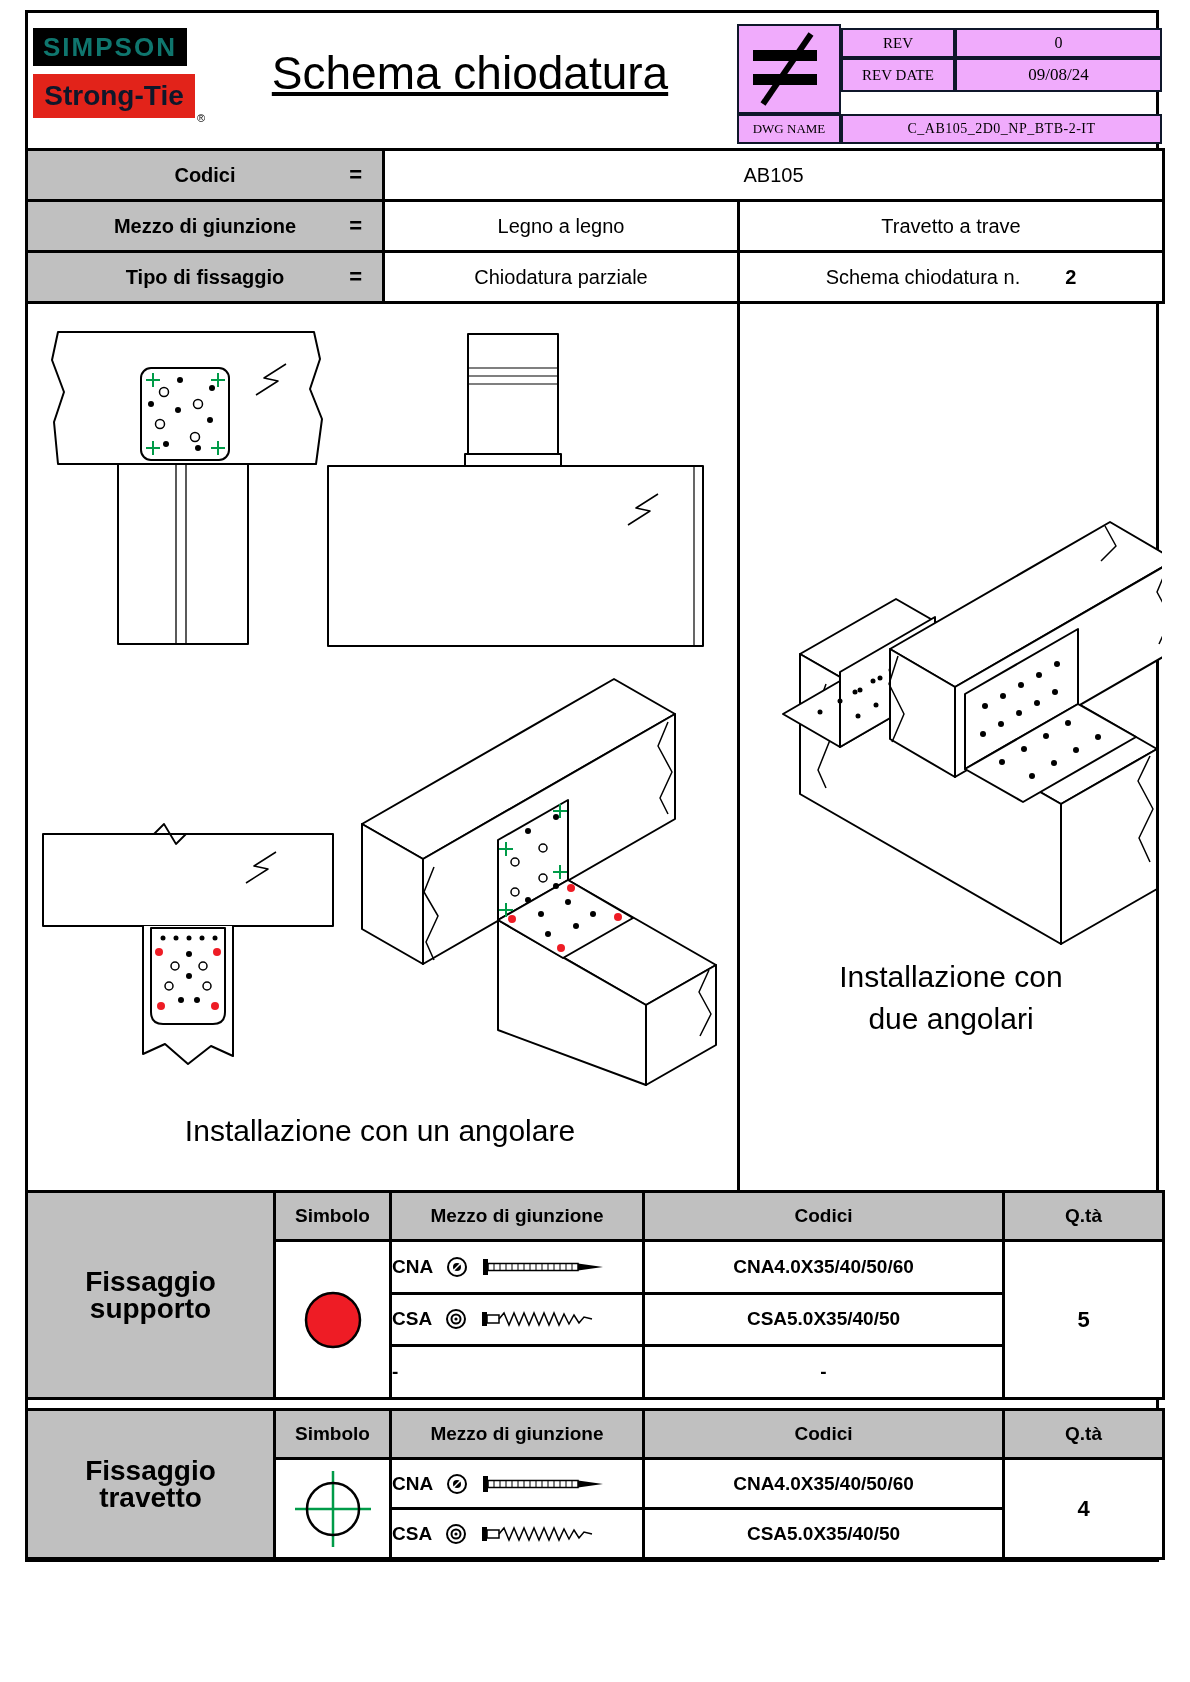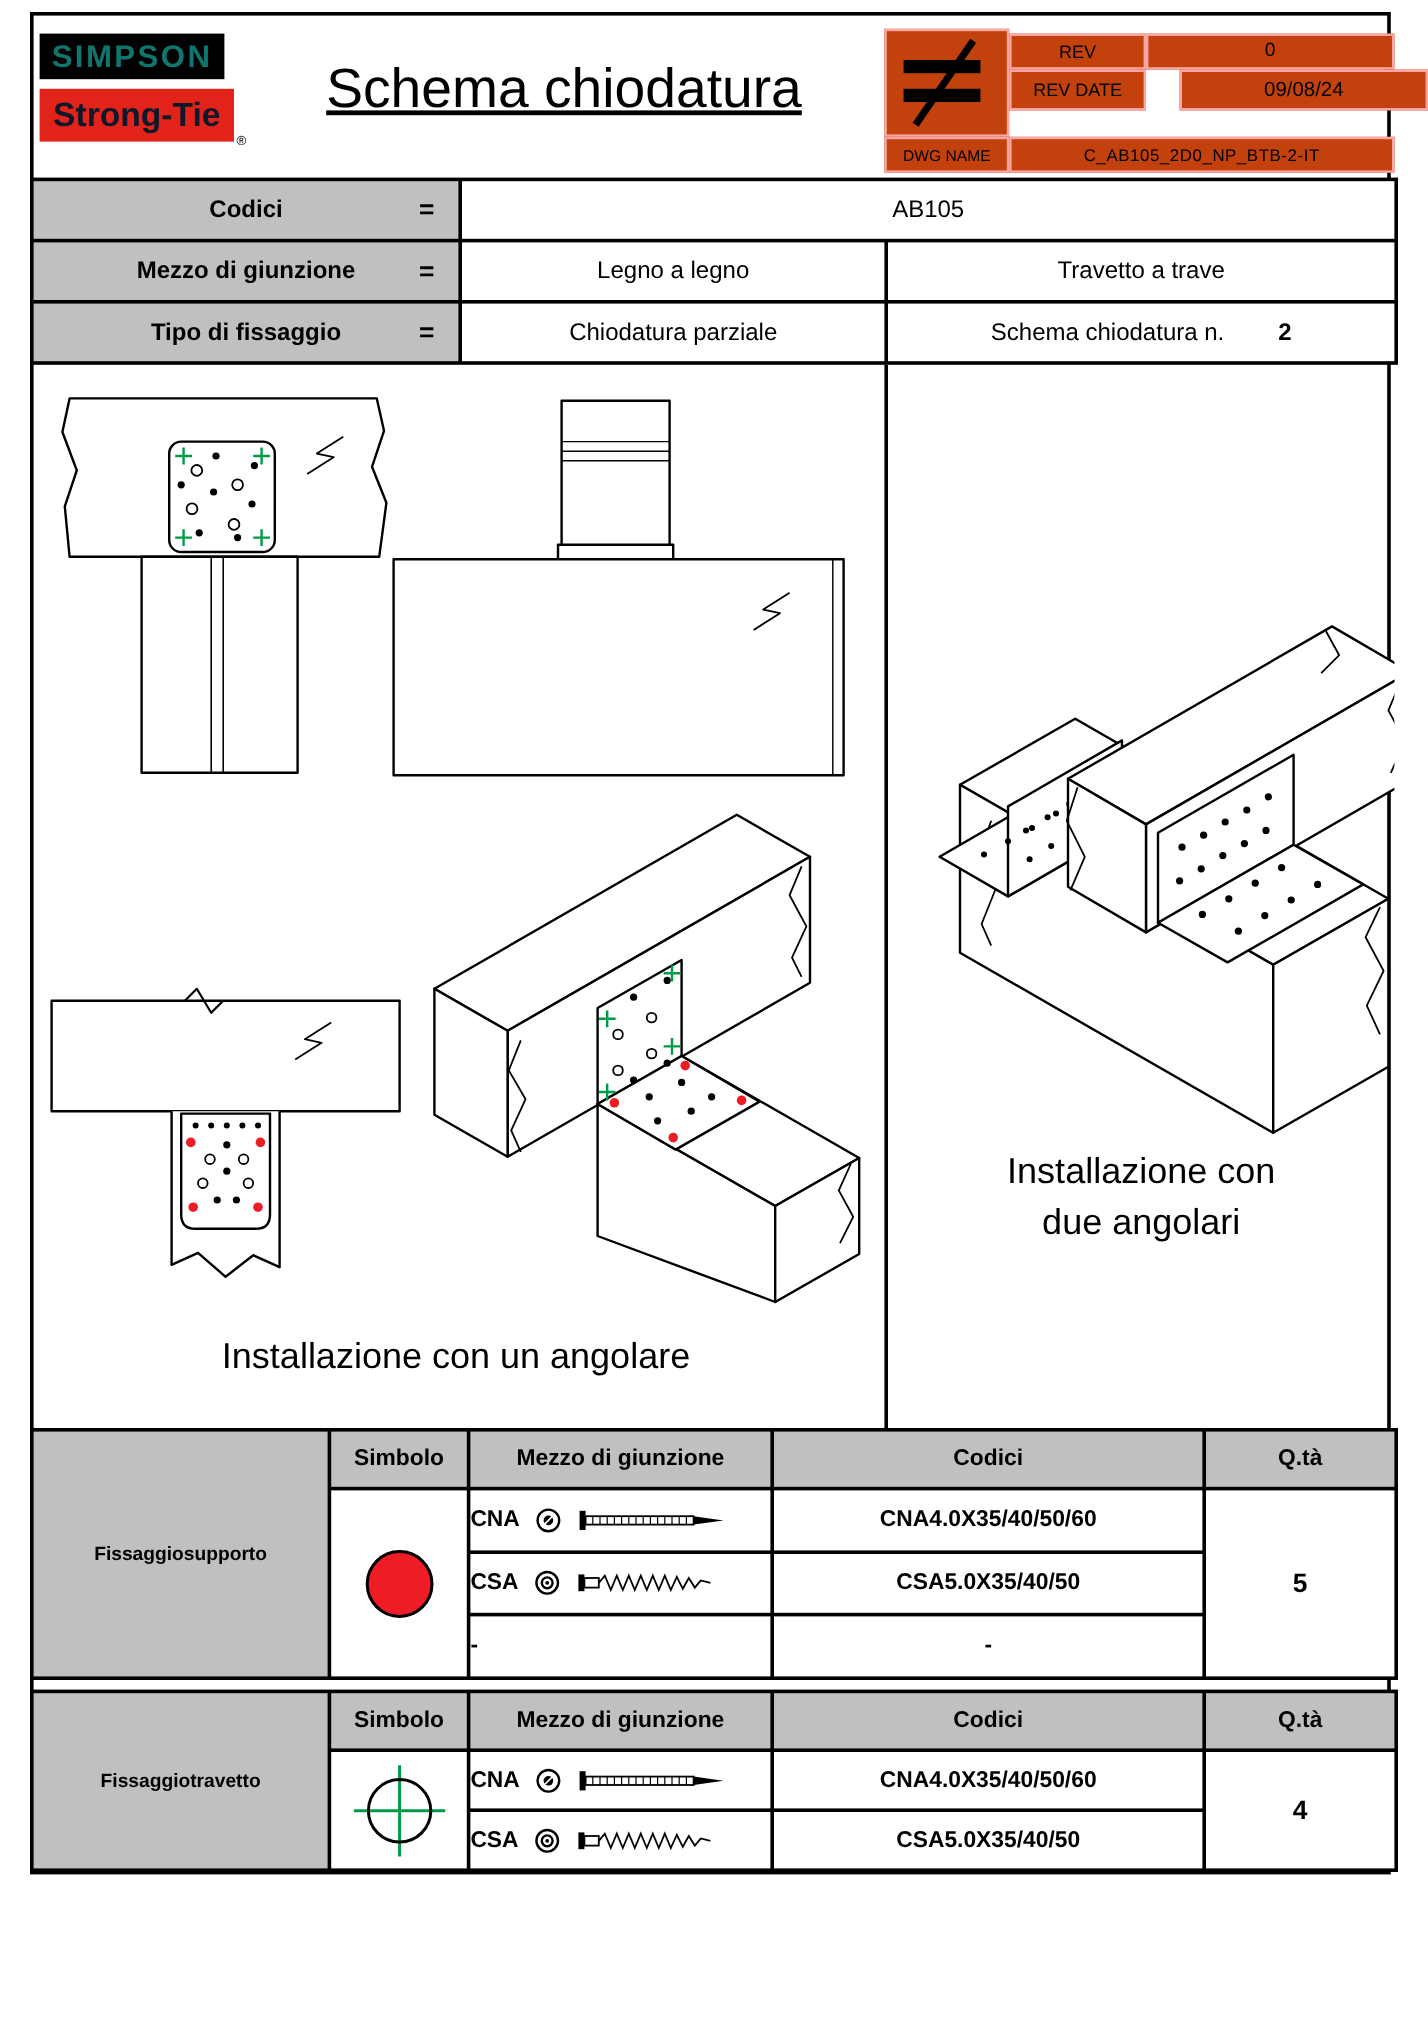--- a/index.html
+++ b/index.html
@@ -8,27 +8,27 @@
   .abs{position:absolute;box-sizing:border-box;}
   .sheet-border{left:25px;top:10px;width:1134px;height:1552px;border:3px solid #000;}
   
   .logo-simpson{left:33px;top:28px;width:154px;height:38px;background:#000;color:#0f766e;
     display:flex;align-items:center;justify-content:center;font-weight:bold;font-size:26px;letter-spacing:2px;}
   .logo-strongtie{left:33px;top:74px;width:162px;height:44px;background:#e2231a;color:#0f172a;
     display:flex;align-items:center;justify-content:center;font-weight:bold;font-size:28px;}
   .registered{left:197px;top:112px;font-size:11px;}
   .doc-title{left:235px;top:46px;width:470px;text-align:center;font-size:46px;
     text-decoration:underline;white-space:nowrap;}
-  .hcell{border:2px solid #fca5a5;display:flex;align-items:center;justify-content:center;background:#c2410c;}
+  .hcell{border:2px solid #0f172a;display:flex;align-items:center;justify-content:center;background:#f0abfc;font-family:Liberation Serif, serif;}
   .symbol-box{left:737px;top:24px;width:104px;height:90px;}
   .dwg-label{left:737px;top:114px;width:104px;height:30px;font-size:13px;}
   .rev-label{left:841px;top:28px;width:114px;height:30px;font-size:15px;}
   .rev-value{left:955px;top:28px;width:207px;height:30px;font-size:16px;}
   .revdate-label{left:841px;top:58px;width:114px;height:34px;font-size:15px;}
-  .revdate-value{left:983px;top:58px;width:207px;height:34px;font-size:17px;}
+  .revdate-value{left:955px;top:58px;width:207px;height:34px;font-size:17px;}
   .dwg-value{left:841px;top:114px;width:321px;height:30px;font-size:14px;letter-spacing:0.5px;}
   
   .info-table{left:25px;top:148px;width:1140px;height:156px;background:#000;display:grid;
     grid-template-columns:354px 352px 1fr;grid-template-rows:48px 48px 48px;gap:3px;padding:3px;}
   .cell{background:#fff;display:flex;align-items:center;justify-content:center;}
   .cell.gray{background:#c0c0c0;}
   .info-label{font-weight:bold;font-size:20px;position:relative;}
   .info-label .eq{position:absolute;right:20px;font-weight:bold;font-size:22px;}
   .info-value{font-size:20px;}
   .span2{grid-column:2/4;}
@@ -36,21 +36,21 @@
   .v-divider{left:737px;top:304px;width:3px;height:886px;background:#000;}
   .caption{font-size:30px;text-align:center;}
   .caption-left{left:90px;top:1114px;width:580px;}
   .caption-right{left:740px;top:956px;width:422px;line-height:42px;}
   
   .ftable{left:25px;width:1140px;background:#000;display:grid;
     grid-template-columns:245px 113px 250px 357px 1fr;gap:3px;padding:3px;}
   .ftable.t1{top:1190px;height:210px;grid-template-rows:46px 1fr 1fr 1fr;}
   .ftable.t2{top:1408px;height:152px;grid-template-rows:46px 1fr 1fr;}
   .fhdr{font-weight:bold;font-size:19px;}
-  .group-cell{flex-direction:row;font-weight:bold;font-size:16px;line-height:27px;}
+  .group-cell{flex-direction:column;font-weight:bold;font-size:28px;line-height:27px;}
   .mezzo-cell{justify-content:flex-start;gap:12px;font-weight:bold;font-size:19px;}
   .code-cell{font-weight:bold;font-size:19px;}
   .qty-cell{font-weight:bold;font-size:22px;}
 </style>
 </head>
 <body>
 
 <div class="page">
 
   <div class="abs sheet-border"></div>

